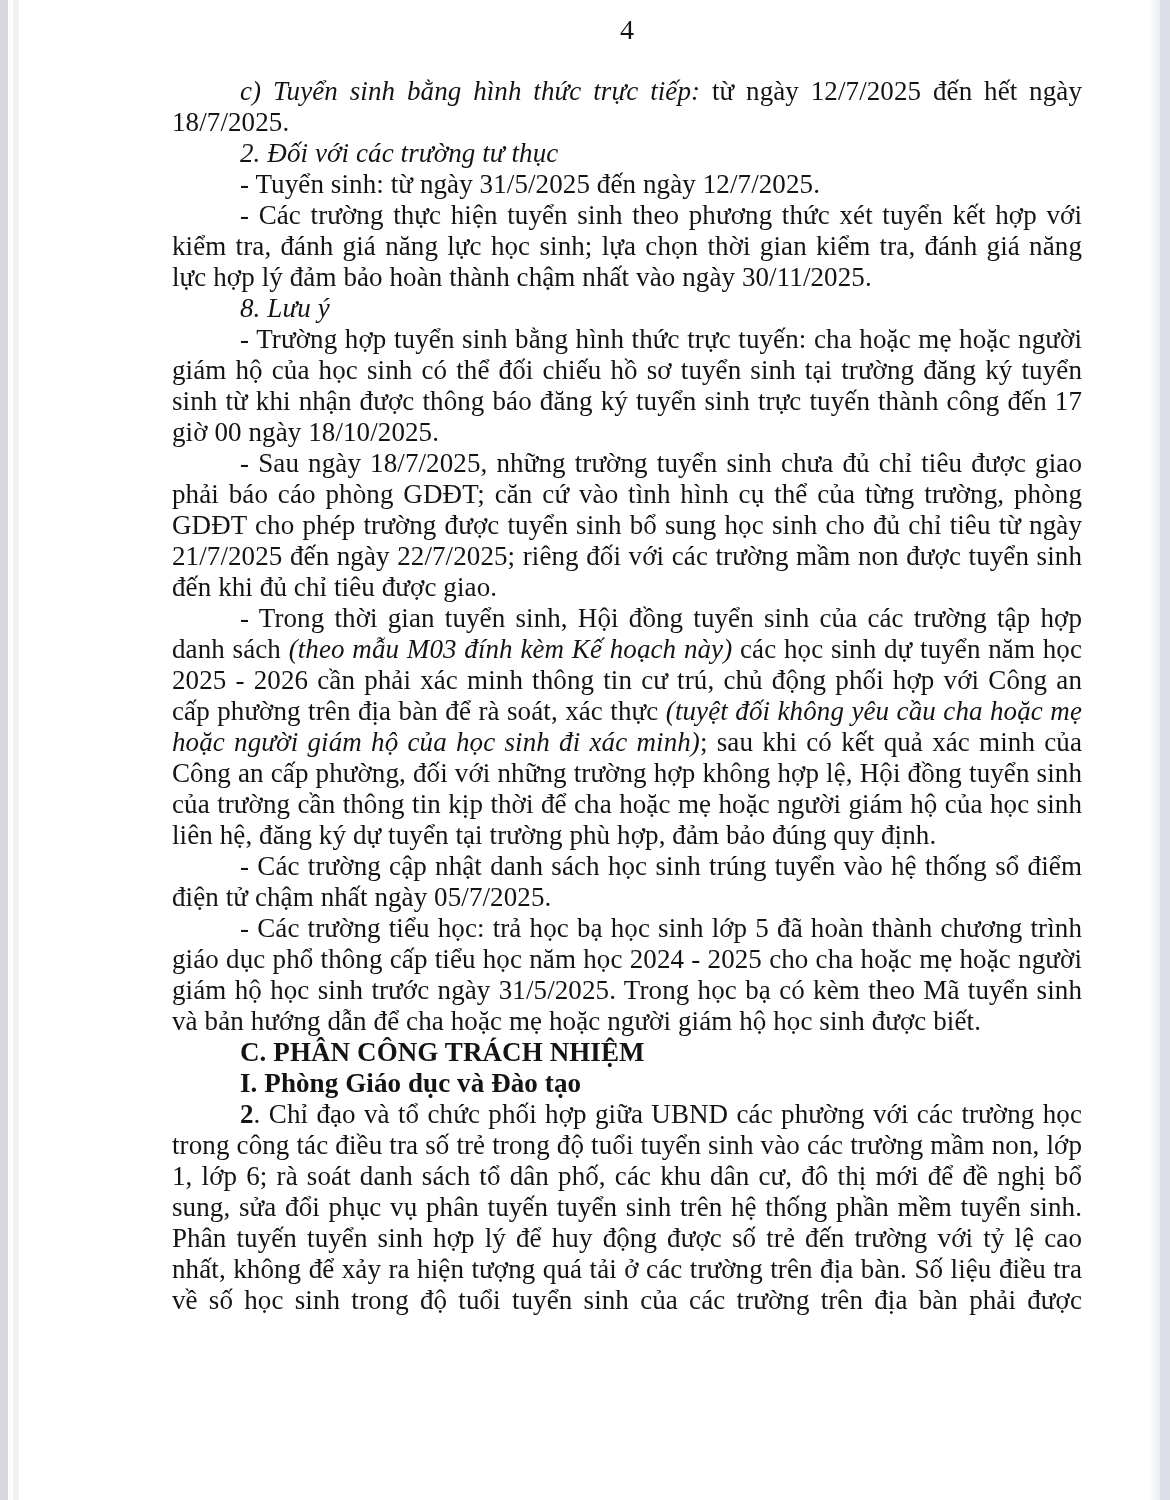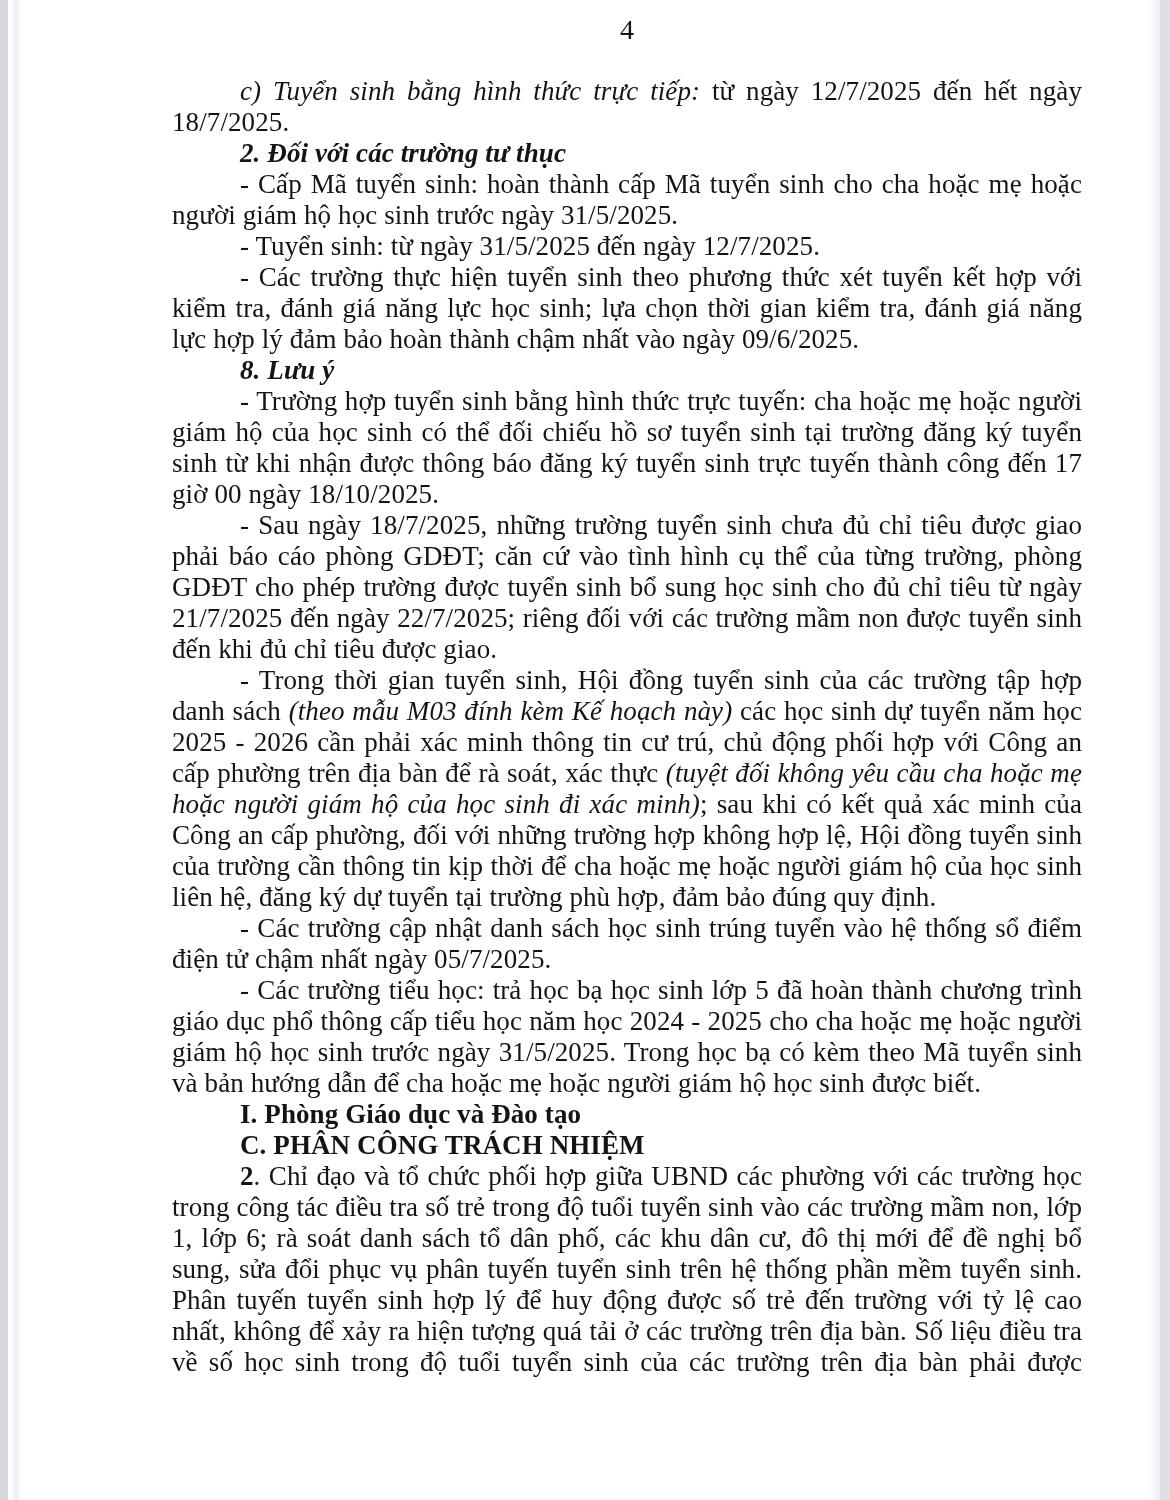--- a/index.html
+++ b/index.html
@@ -60,40 +60,39 @@
     text-align: justify;
     text-indent: 68px;
     letter-spacing: 0.1px;
   }
   .para.justify-last {
     text-align-last: justify;
   }
   .seg-normal { font-style: normal; font-weight: normal; }
   .seg-italic { font-style: italic; }
   .seg-bold { font-weight: bold; }
-  .seg-bold-italic { font-weight: bold; font-style: italic; }
+  .seg-bold-italic { font-weight: normal; font-style: italic; }
 </style>
 </head>
 <body>
 
 <div class="edge-left"></div>
 <div class="edge-right-fade"></div>
 <div class="edge-right"></div>
 
 <div class="page">
   <div class="page-num">4</div>
   <div class="doc-body">
       <p class="para"><span class="seg-italic">c) Tuyển sinh bằng hình thức trực tiếp:</span><span class="seg-normal"> từ ngày 12/7/2025 đến hết ngày 18/7/2025.</span></p>
       <p class="para"><span class="seg-bold-italic">2. Đối với các trường tư thục</span></p>
-      <p class="para"><span class="seg-normal">- Cấp Mã tuyển sinh: hoàn thành cấp Mã tuyển sinh cho cha hoặc mẹ hoặc người giám hộ học sinh trước ngày 31/5/2025.</span></p>
       <p class="para"><span class="seg-normal">- Tuyển sinh: từ ngày 31/5/2025 đến ngày 12/7/2025.</span></p>
-      <p class="para"><span class="seg-normal">- Các trường thực hiện tuyển sinh theo phương thức xét tuyển kết hợp với kiểm tra, đánh giá năng lực học sinh; lựa chọn thời gian kiểm tra, đánh giá năng lực hợp lý đảm bảo hoàn thành chậm nhất vào ngày 09/6/2025.</span></p>
+      <p class="para"><span class="seg-normal">- Các trường thực hiện tuyển sinh theo phương thức xét tuyển kết hợp với kiểm tra, đánh giá năng lực học sinh; lựa chọn thời gian kiểm tra, đánh giá năng lực hợp lý đảm bảo hoàn thành chậm nhất vào ngày 30/11/2025.</span></p>
       <p class="para"><span class="seg-bold-italic">8. Lưu ý</span></p>
       <p class="para"><span class="seg-normal">- Trường hợp tuyển sinh bằng hình thức trực tuyến: cha hoặc mẹ hoặc người giám hộ của học sinh có thể đối chiếu hồ sơ tuyển sinh tại trường đăng ký tuyển sinh từ khi nhận được thông báo đăng ký tuyển sinh trực tuyến thành công đến 17 giờ 00 ngày 18/10/2025.</span></p>
       <p class="para"><span class="seg-normal">- Sau ngày 18/7/2025, những trường tuyển sinh chưa đủ chỉ tiêu được giao phải báo cáo phòng GDĐT; căn cứ vào tình hình cụ thể của từng trường, phòng GDĐT cho phép trường được tuyển sinh bổ sung học sinh cho đủ chỉ tiêu từ ngày 21/7/2025 đến ngày 22/7/2025; riêng đối với các trường mầm non được tuyển sinh đến khi đủ chỉ tiêu được giao.</span></p>
       <p class="para"><span class="seg-normal">- Trong thời gian tuyển sinh, Hội đồng tuyển sinh của các trường tập hợp danh sách </span><span class="seg-italic">(theo mẫu M03 đính kèm Kế hoạch này)</span><span class="seg-normal"> các học sinh dự tuyển năm học 2025 - 2026 cần phải xác minh thông tin cư trú, chủ động phối hợp với Công an cấp phường trên địa bàn để rà soát, xác thực </span><span class="seg-italic">(tuyệt đối không yêu cầu cha hoặc mẹ hoặc người giám hộ của học sinh đi xác minh)</span><span class="seg-normal">; sau khi có kết quả xác minh của Công an cấp phường, đối với những trường hợp không hợp lệ, Hội đồng tuyển sinh của trường cần thông tin kịp thời để cha hoặc mẹ hoặc người giám hộ của học sinh liên hệ, đăng ký dự tuyển tại trường phù hợp, đảm bảo đúng quy định.</span></p>
       <p class="para"><span class="seg-normal">- Các trường cập nhật danh sách học sinh trúng tuyển vào hệ thống sổ điểm điện tử chậm nhất ngày 05/7/2025.</span></p>
       <p class="para"><span class="seg-normal">- Các trường tiểu học: trả học bạ học sinh lớp 5 đã hoàn thành chương trình giáo dục phổ thông cấp tiểu học năm học 2024 - 2025 cho cha hoặc mẹ hoặc người giám hộ học sinh trước ngày 31/5/2025. Trong học bạ có kèm theo Mã tuyển sinh và bản hướng dẫn để cha hoặc mẹ hoặc người giám hộ học sinh được biết.</span></p>
+      <p class="para"><span class="seg-bold">C. PHÂN CÔNG TRÁCH NHIỆM</span></p>
       <p class="para"><span class="seg-bold">I. Phòng Giáo dục và Đào tạo</span></p>
-      <p class="para"><span class="seg-bold">C. PHÂN CÔNG TRÁCH NHIỆM</span></p>
       <p class="para justify-last"><span class="seg-bold">2</span><span class="seg-normal">. Chỉ đạo và tổ chức phối hợp giữa UBND các phường với các trường học trong công tác điều tra số trẻ trong độ tuổi tuyển sinh vào các trường mầm non, lớp 1, lớp 6; rà soát danh sách tổ dân phố, các khu dân cư, đô thị mới để đề nghị bổ sung, sửa đổi phục vụ phân tuyến tuyển sinh trên hệ thống phần mềm tuyển sinh. Phân tuyến tuyển sinh hợp lý để huy động được số trẻ đến trường với tỷ lệ cao nhất, không để xảy ra hiện tượng quá tải ở các trường trên địa bàn. Số liệu điều tra về số học sinh trong độ tuổi tuyển sinh của các trường trên địa bàn phải được</span></p>
     </div>
 </div>
 
 </body></html>

